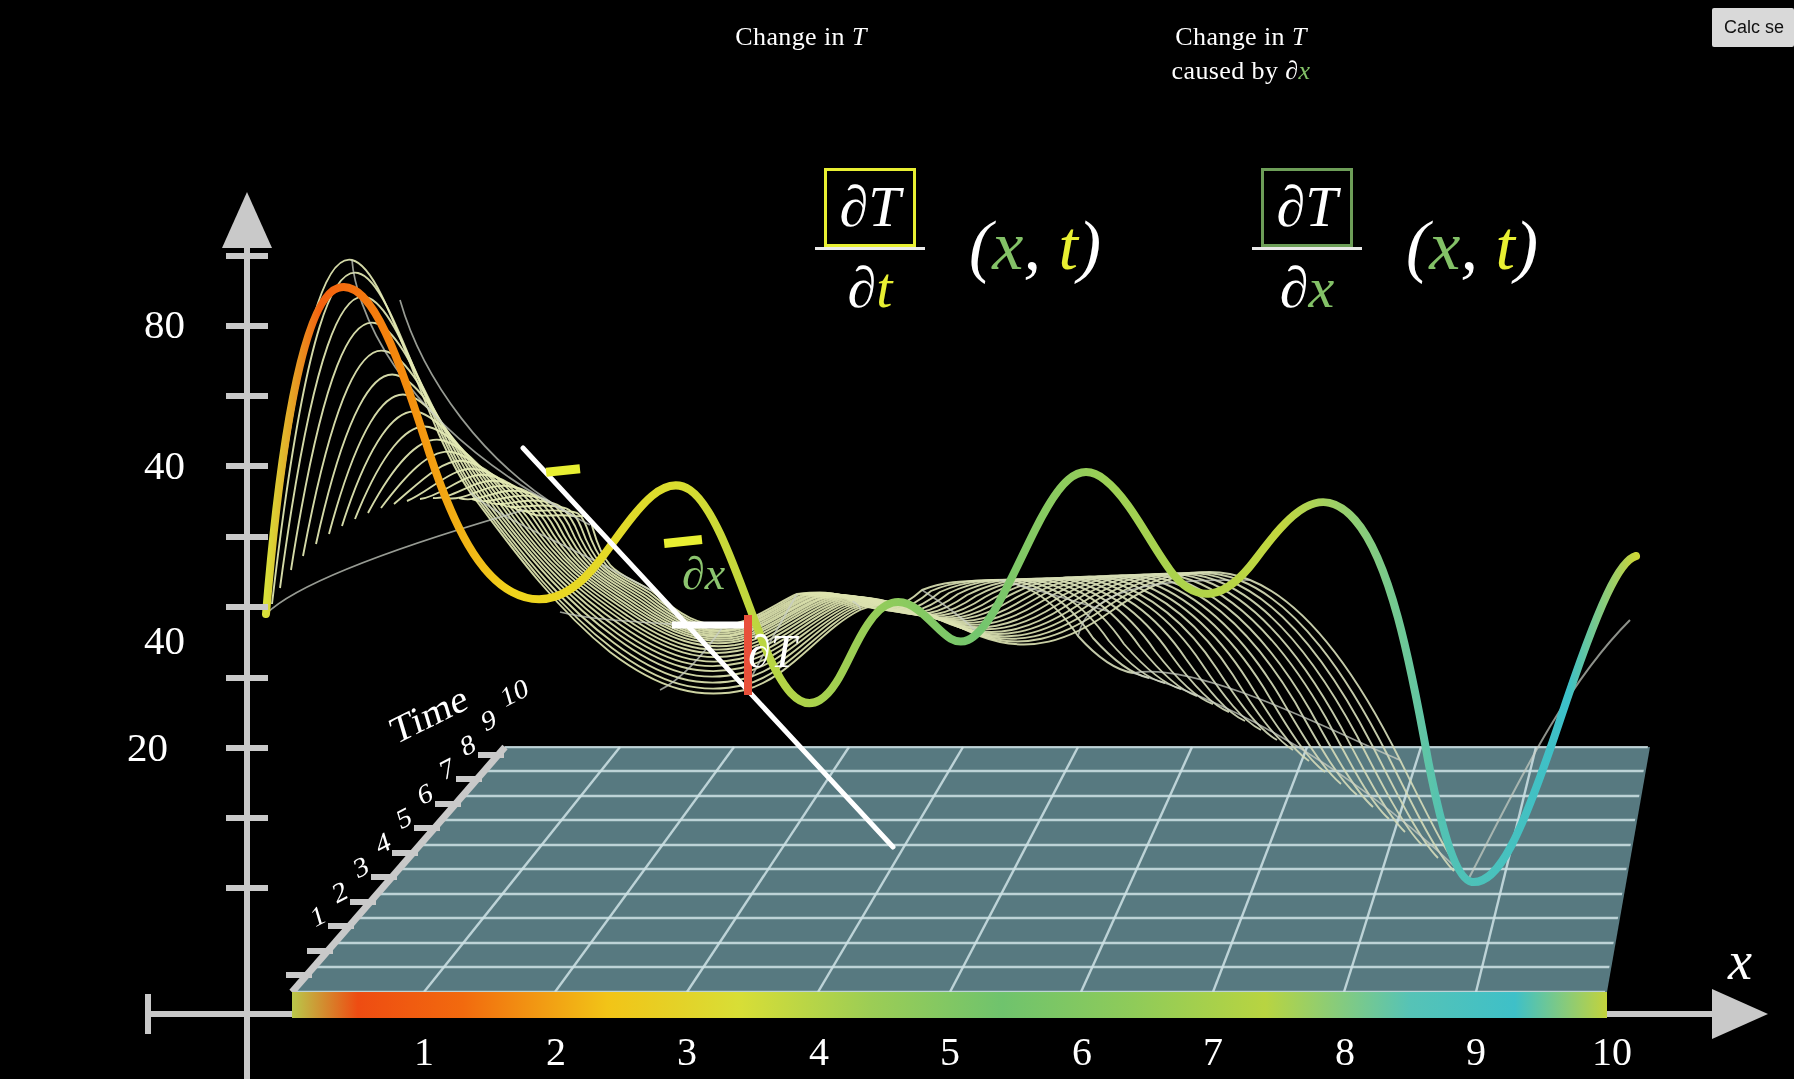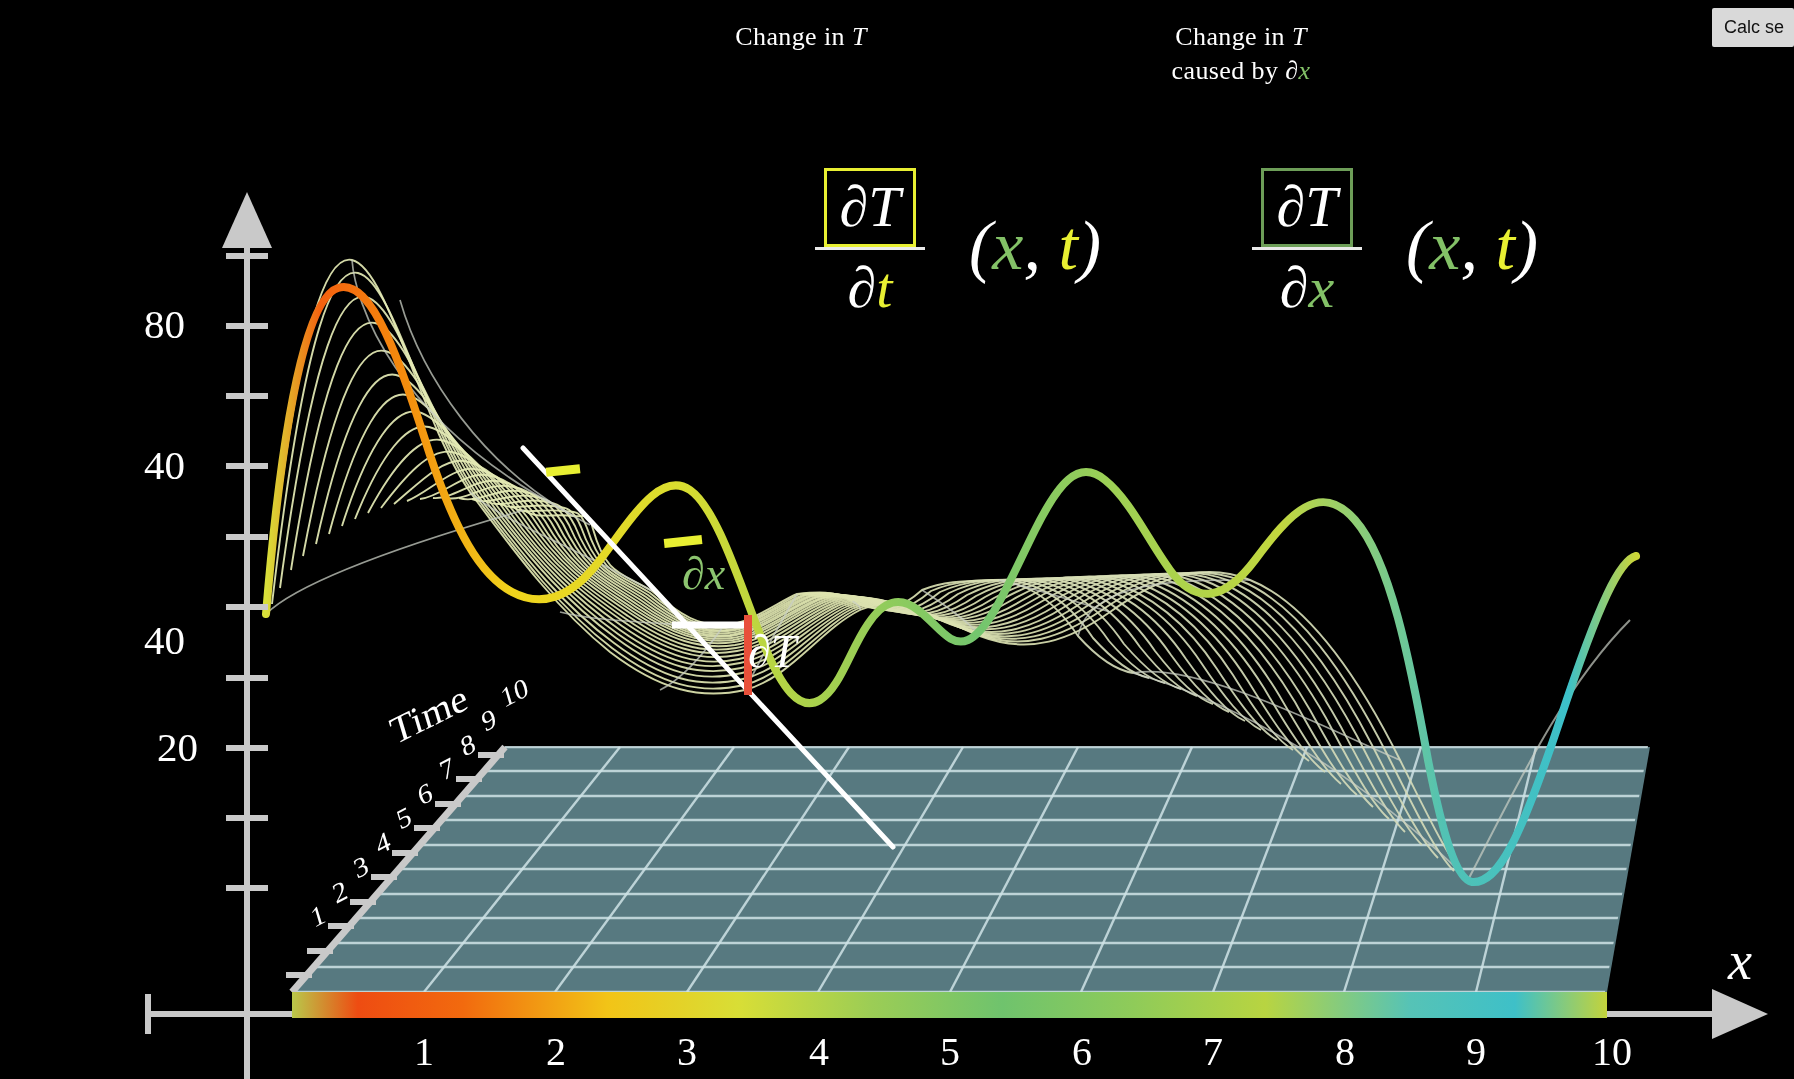--- a/index.html
+++ b/index.html
@@ -324,21 +324,21 @@
       <div class="den"><span class="white">∂</span><span class="green">x</span></div>
     </div>
     <div class="args"><span>(</span><span class="green">x</span><span>, </span><span class="yellow">t</span><span>)</span></div>
   </div>
 
 
 
   <div class="ylab" style="left:95px;top:300px;">80</div>
   <div class="ylab" style="left:95px;top:441px;">40</div>
   <div class="ylab" style="left:95px;top:616px;">40</div>
-  <div class="ylab" style="left:108px;top:723px;">20</div>
+  <div class="ylab" style="left:78px;top:723px;">20</div>
 
   <div class="xlab" style="left:394px;top:1028px;">1</div>
   <div class="xlab" style="left:526px;top:1028px;">2</div>
   <div class="xlab" style="left:657px;top:1028px;">3</div>
   <div class="xlab" style="left:789px;top:1028px;">4</div>
   <div class="xlab" style="left:920px;top:1028px;">5</div>
   <div class="xlab" style="left:1052px;top:1028px;">6</div>
   <div class="xlab" style="left:1183px;top:1028px;">7</div>
   <div class="xlab" style="left:1315px;top:1028px;">8</div>
   <div class="xlab" style="left:1446px;top:1028px;">9</div>

